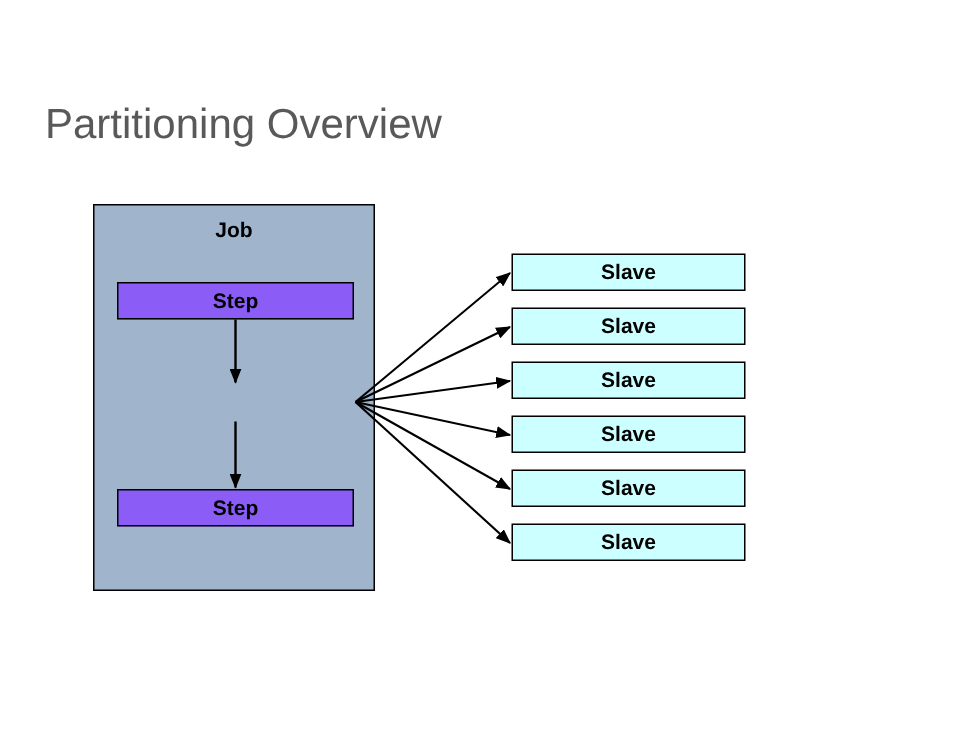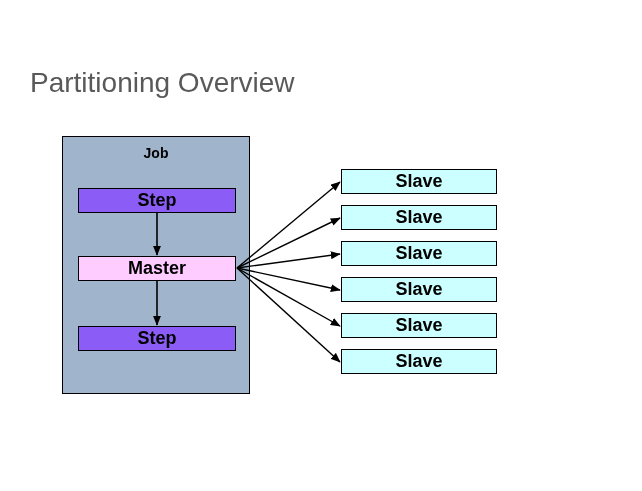--- a/index.html
+++ b/index.html
@@ -45,21 +45,21 @@
     width: 186px;
     text-align: center;
     font-size: 14px;
     font-weight: bold;
     color: #000000;
   }
   .node-box {
     position: absolute;
     box-sizing: border-box;
     border: 1px solid #000000;
-    font-size: 18px;
+    font-size: 14px;
     font-weight: bold;
     color: #000000;
     text-align: center;
     line-height: 23px;
     white-space: nowrap;
   }
   .step-box {
     left: 78px;
     width: 158px;
     height: 25px;
@@ -92,21 +92,20 @@
 <div id="canvas">
 
   <div id="job-container">
     <div id="job-label">Job</div>
   </div>
 
   <div id="slide-title">Partitioning Overview</div>
 
   <div class="node-box step-box" style="top:188px;">Step</div>
 
-  <div class="node-box master-box" style="top:256px;">Master</div>
 
   <div class="node-box step-box" style="top:326px;">Step</div>
 
   <div class="node-box slave-box" style="top:169px;">Slave</div>
 
   <div class="node-box slave-box" style="top:205px;">Slave</div>
 
   <div class="node-box slave-box" style="top:241px;">Slave</div>
 
   <div class="node-box slave-box" style="top:277px;">Slave</div>

